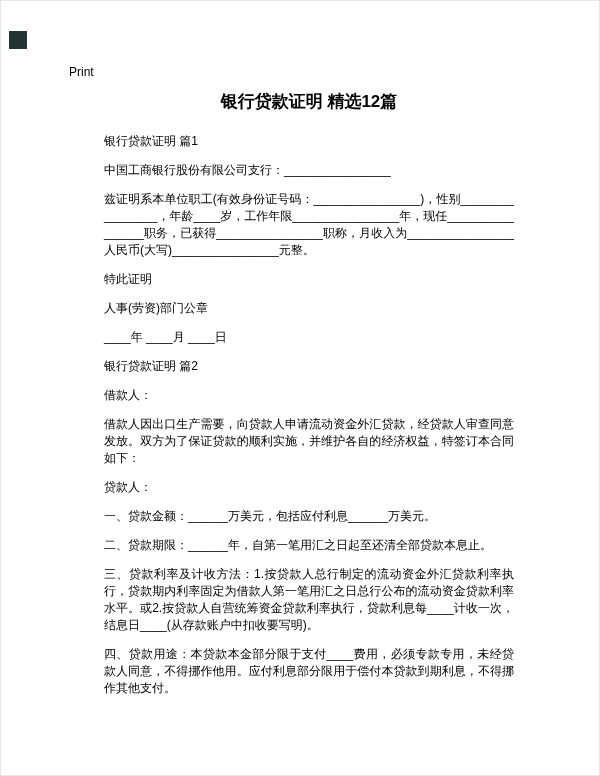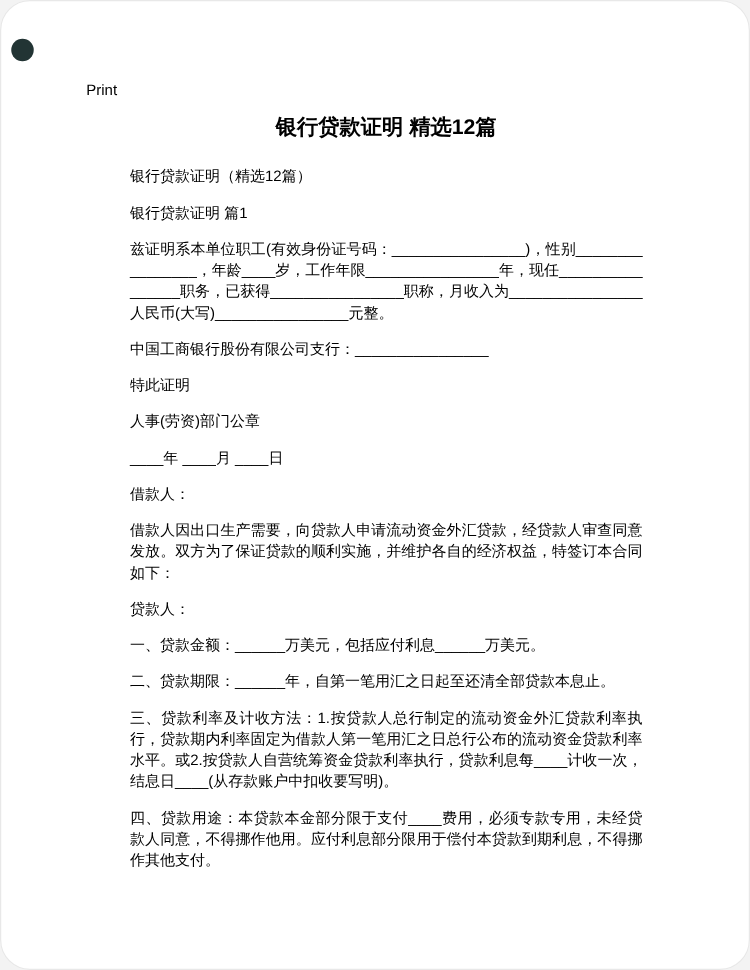--- a/index.html
+++ b/index.html
@@ -1,15 +1,15 @@
 <!DOCTYPE html>
 <html><head>
 <meta charset="utf-8">
 <style>
-  * { box-sizing: border-box; border-radius: 24px; }
+  * { box-sizing: border-box; }
   html, body { margin: 0; padding: 0; background: #f3f3f3; }
   body { font-family: "Liberation Sans", "DejaVu Sans", sans-serif; }
 
   .page {
     position: relative;
     width: 600px;
     height: 776px;
     margin: 0 auto;
     background: #ffffff;
     border: 1px solid #e8e8e8;
@@ -66,27 +66,27 @@
 <div class="page">
 
   <div class="corner-swatch" style="background: rgb(34, 52, 52);"></div>
 
   <div class="print-link">Print</div>
 
   <div class="doc">
 
     <h1 class="doc-title">银行贷款证明 精选12篇</h1>
 
-    <p>银行贷款证明（精选12篇）</p>
     <p class="bold">银行贷款证明 篇1</p>
+    <p>中国工商银行股份有限公司支行：________________</p>
     <p>兹证明系本单位职工(有效身份证号码：________________)，性别________________，年龄____岁，工作年限________________年，现任________________职务，已获得________________职称，月收入为________________人民币(大写)________________元整。</p>
-    <p>中国工商银行股份有限公司支行：________________</p>
     <p>特此证明</p>
     <p>人事(劳资)部门公章</p>
     <p>____年 ____月 ____日</p>
+    <p class="bold">银行贷款证明 篇2</p>
     <p>借款人：</p>
     <p>借款人因出口生产需要，向贷款人申请流动资金外汇贷款，经贷款人审查同意发放。双方为了保证贷款的顺利实施，并维护各自的经济权益，特签订本合同如下：</p>
     <p>贷款人：</p>
     <p>一、贷款金额：______万美元，包括应付利息______万美元。</p>
     <p>二、贷款期限：______年，自第一笔用汇之日起至还清全部贷款本息止。</p>
     <p>三、贷款利率及计收方法：1.按贷款人总行制定的流动资金外汇贷款利率执行，贷款期内利率固定为借款人第一笔用汇之日总行公布的流动资金贷款利率水平。或2.按贷款人自营统筹资金贷款利率执行，贷款利息每____计收一次，结息日____(从存款账户中扣收要写明)。</p>
     <p>四、贷款用途：本贷款本金部分限于支付____费用，必须专款专用，未经贷款人同意，不得挪作他用。应付利息部分限用于偿付本贷款到期利息，不得挪作其他支付。</p>
 
   </div>
 

